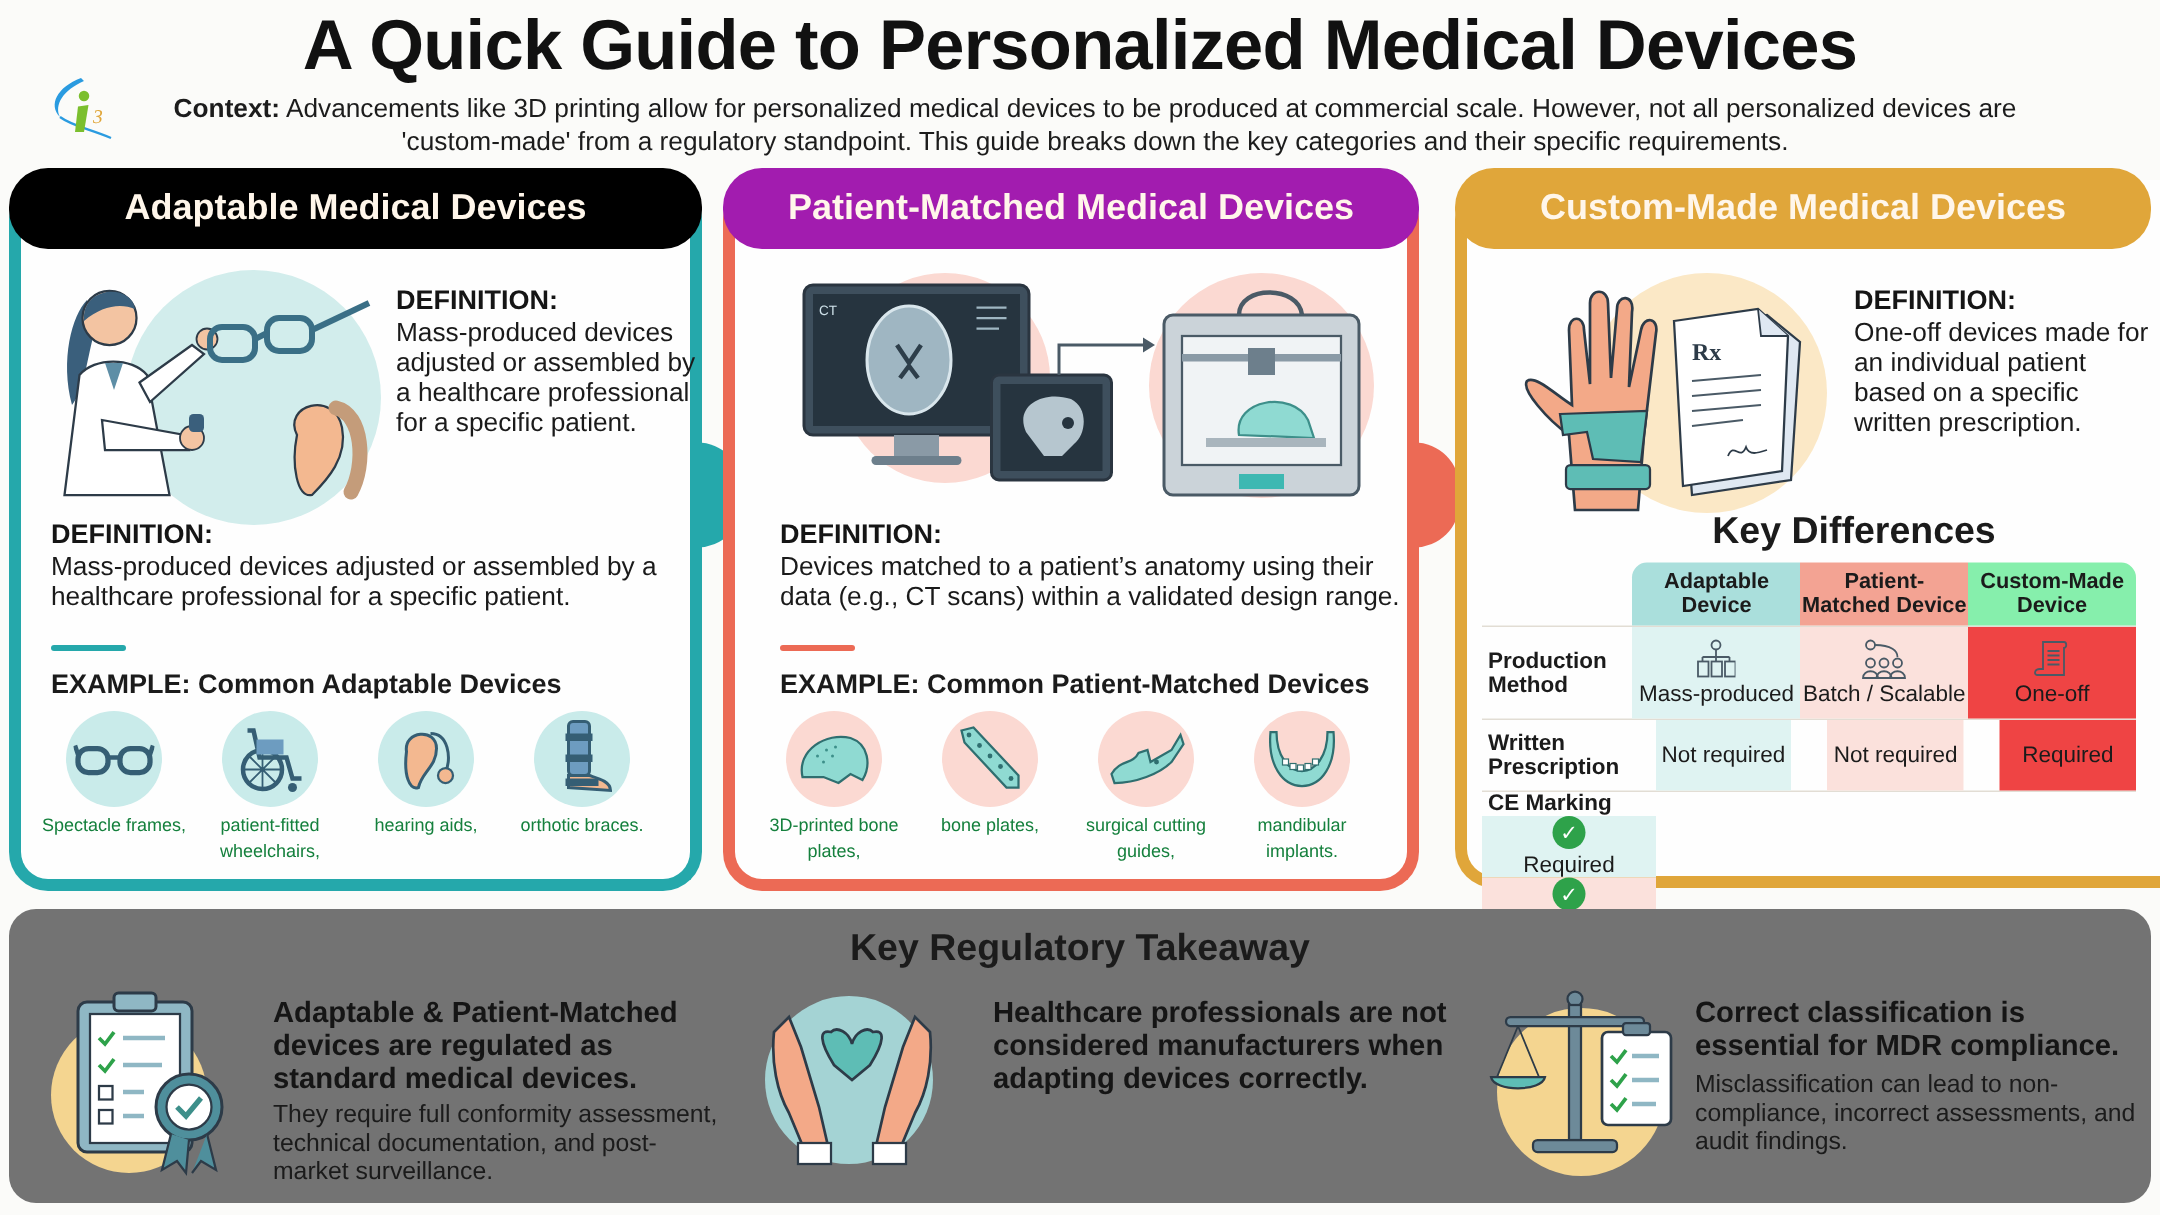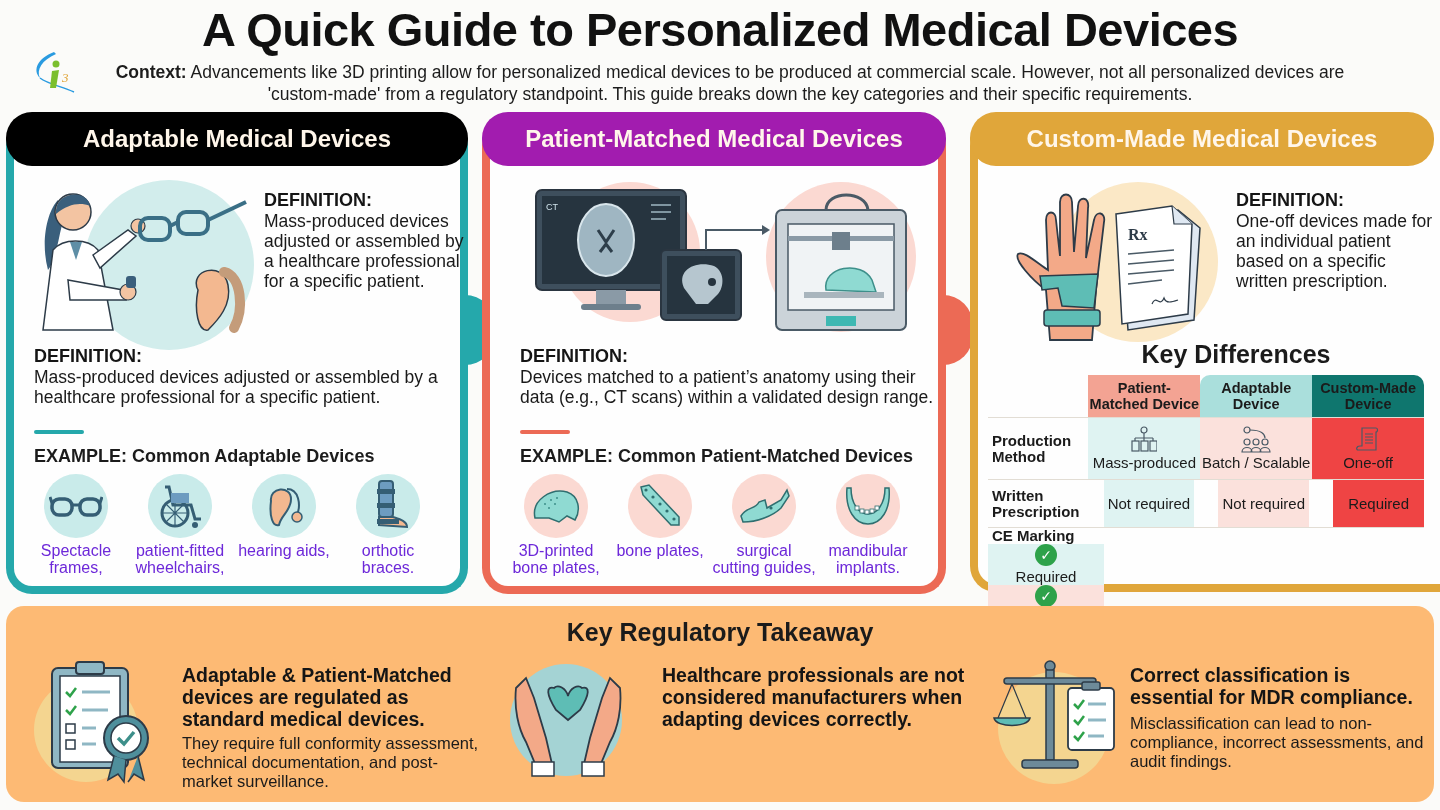--- a/index.html
+++ b/index.html
@@ -27,42 +27,42 @@
   .bump.coral { left: 943px; top: 295px; background: #ec6a55; }
 
   .def-head { font-size: 18px; font-weight: bold; color: #151515; }
   .def-body { font-size: 17.5px; line-height: 20px; color: #1a1a1a; }
   .divider { width: 50px; height: 4px; border-radius: 2px; }
   .example-head { font-size: 18px; font-weight: bold; }
 
   .examples { position: absolute; display: flex; }
   .ex-item { width: 104px; text-align: center; }
   .ex-circle { width: 64px; height: 64px; border-radius: 50%; margin: 0 auto; display: flex; align-items: center; justify-content: center; }
-  .ex-label { font-size: 16px; line-height: 17px; margin-top: 4px; color: #6d28d9; }
+  .ex-label { font-size: 12px; line-height: 17px; margin-top: 4px; color: #15803d; }
 
   .illu-circle { position: absolute; border-radius: 50%; }
 
   
   .kd-title { position: absolute; left: 0; width: 100%; text-align: center; font-size: 25px; font-weight: bold; }
   .kd-table { position: absolute; left: 10px; top: 255px; width: 436px; }
   .kd-row { display: flex; border-bottom: 1px solid #e2ddd4; }
   .kd-row:last-child { border-bottom: none; flex-direction: column; }
   .kd-label { width: 104px; font-size: 15px; font-weight: bold; line-height: 16px; padding-left: 4px; display: flex; align-items: center; }
   .kd-cell { width: 116px; text-align: center; font-size: 15px; display: flex; flex-direction: column; align-items: center; justify-content: center; }
   .kd-cell.c1 { background: #dff3f2; }
   .kd-cell.c2 { background: #fbe1dc; }
   .kd-cell.c3 { background: #ef4444; }
   .kd-head .kd-cell { font-weight: bold; font-size: 14.5px; line-height: 16px; height: 42px; }
   .kd-head .kd-cell.c1 { background: #aadfdc; border-radius: 10px 0 0 0; }
   .kd-head .kd-cell.c2 { background: #f3a393; }
-  .kd-head .kd-cell.c3 { background: #0f766e; border-radius: 0 10px 0 0; }
+  .kd-head .kd-cell.c3 { background: #86efac; border-radius: 0 10px 0 0; }
   .status-icon { width: 22px; height: 22px; border-radius: 50%; color: #fff; font-size: 14px; font-weight: bold; display: flex; align-items: center; justify-content: center; margin-bottom: 2px; }
 
   
-  .takeaway { position: absolute; left: 6px; top: 606px; width: 1428px; height: 196px; background: #fdba74; border-radius: 18px; }
+  .takeaway { position: absolute; left: 6px; top: 606px; width: 1428px; height: 196px; background: #737373; border-radius: 18px; }
   .takeaway-title { position: absolute; left: 0; top: 12px; width: 100%; text-align: center; font-size: 25px; font-weight: bold; }
   .tk-item { position: absolute; top: 48px; height: 140px; }
   .tk-head { position: absolute; font-size: 19.5px; font-weight: bold; line-height: 22px; color: #151515; }
   .tk-body { position: absolute; font-size: 16.5px; line-height: 19px; color: #1b1b1b; }
 </style>
 </head>
 <body>
 
 <div class="title">A Quick Guide to Personalized Medical Devices</div>
 <div class="logo">
@@ -292,22 +292,22 @@
   <div style="position:absolute;left:258px;top:70px;width:200px;">
     <div class="def-head">DEFINITION:</div>
     <div class="def-body">One-off devices made for an individual patient based on a specific written prescription.</div>
   </div>
 
   <div class="kd-title" style="top:220px;">Key Differences</div>
 
   <div class="kd-table">
     <div class="kd-row kd-head">
       <div class="kd-label"></div>
+      <div class="kd-cell c1">Adaptable Device</div>
       <div class="kd-cell c2">Patient-Matched Device</div>
-      <div class="kd-cell c1">Adaptable Device</div>
       <div class="kd-cell c3">Custom-Made Device</div>
     </div>
     <div class="kd-row" style="height:62px;">
       <div class="kd-label">Production Method</div>
       <div class="kd-cell c1">
         <svg width="26" height="28" viewBox="0 0 26 28">
             <circle cx="13" cy="4" r="3" fill="none" stroke="#4a5a66" stroke-width="1.2"></circle>
             <path d="M13 7 L13 12 M4 12 L22 12 M4 12 L4 15 M13 12 L13 15 M22 12 L22 15" stroke="#4a5a66" stroke-width="1.2"></path>
             <rect x="1" y="15" width="7" height="10" fill="none" stroke="#4a5a66" stroke-width="1.2"></rect>
             <rect x="10" y="15" width="7" height="10" fill="none" stroke="#4a5a66" stroke-width="1.2"></rect>

